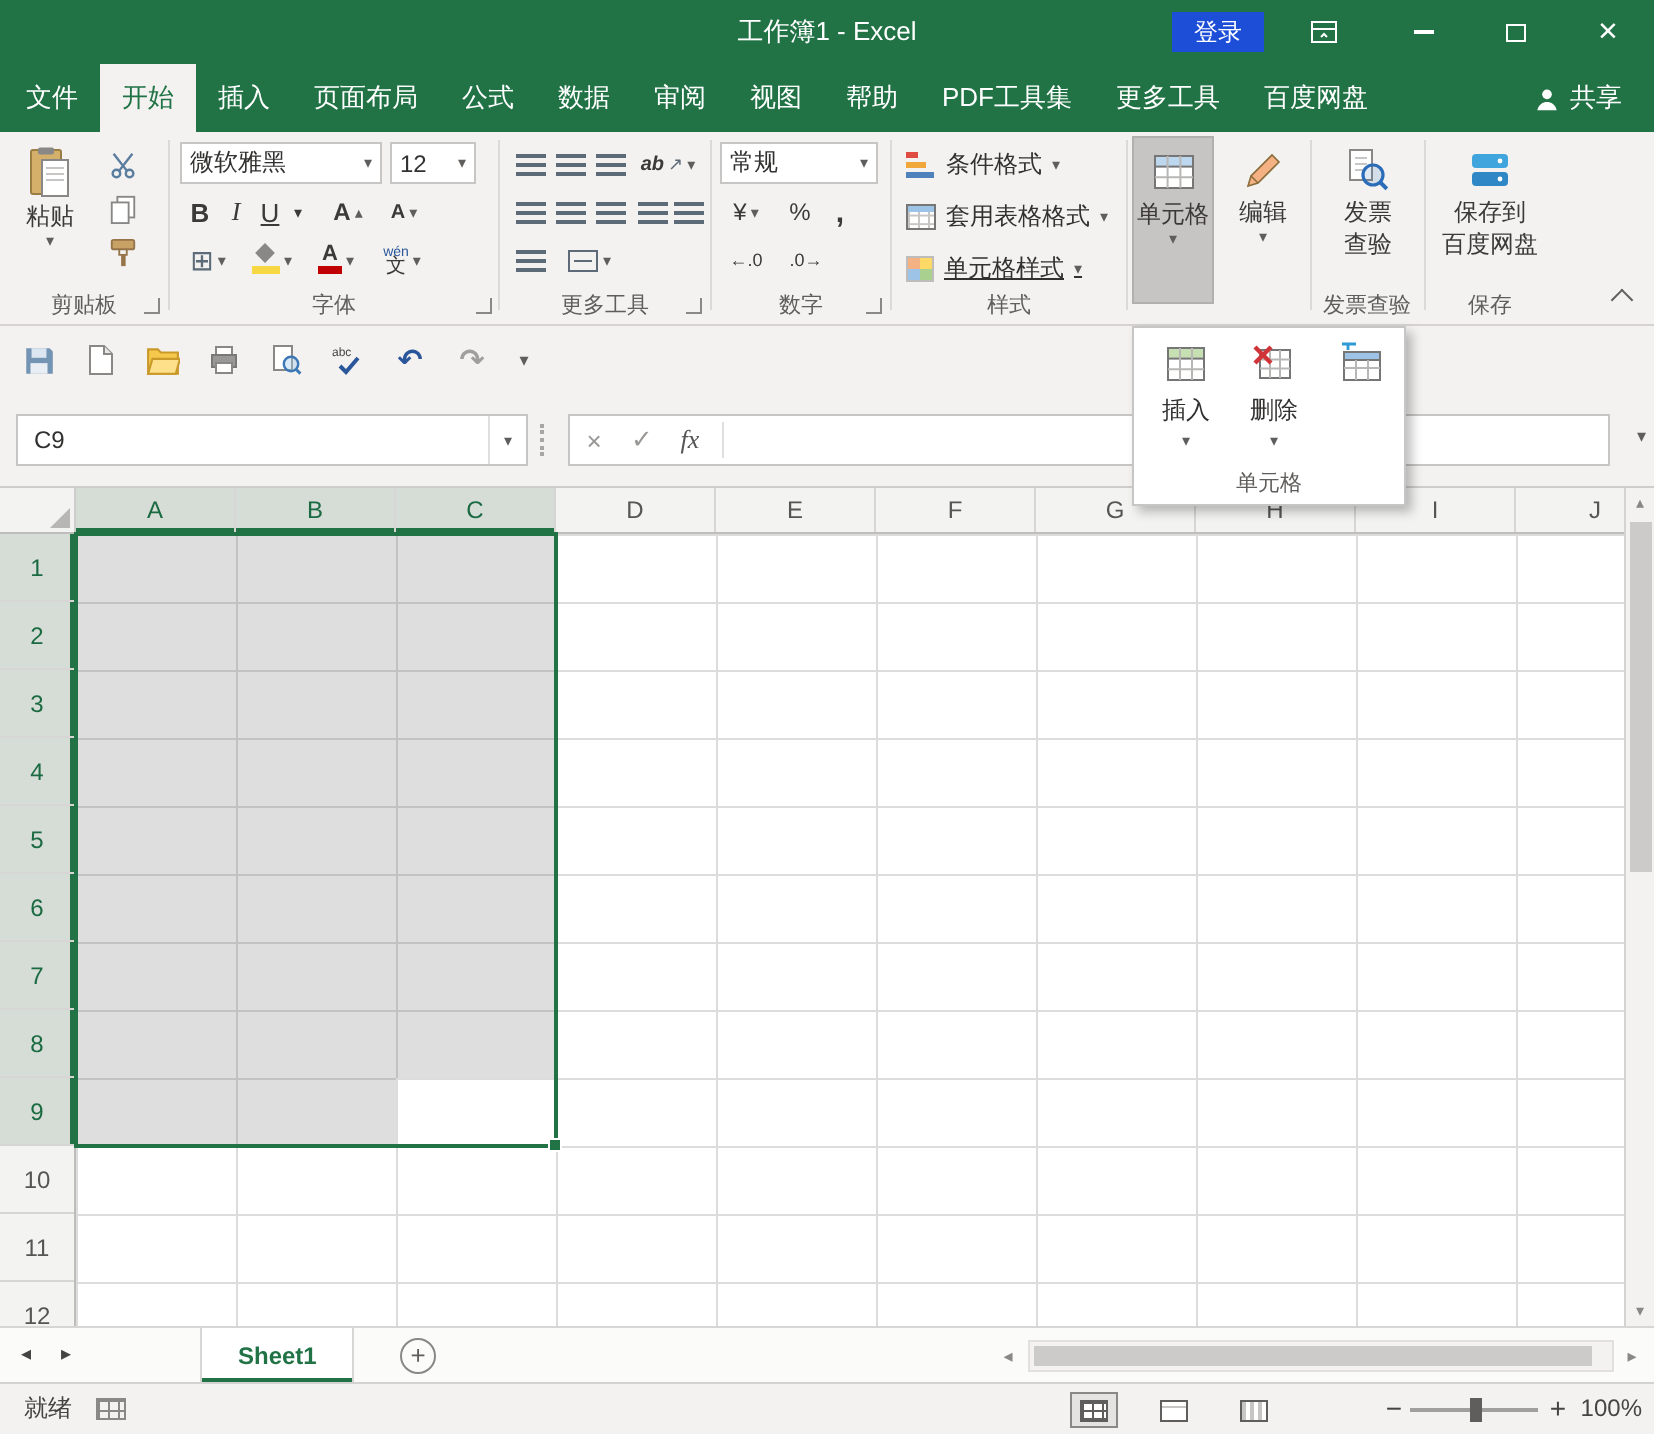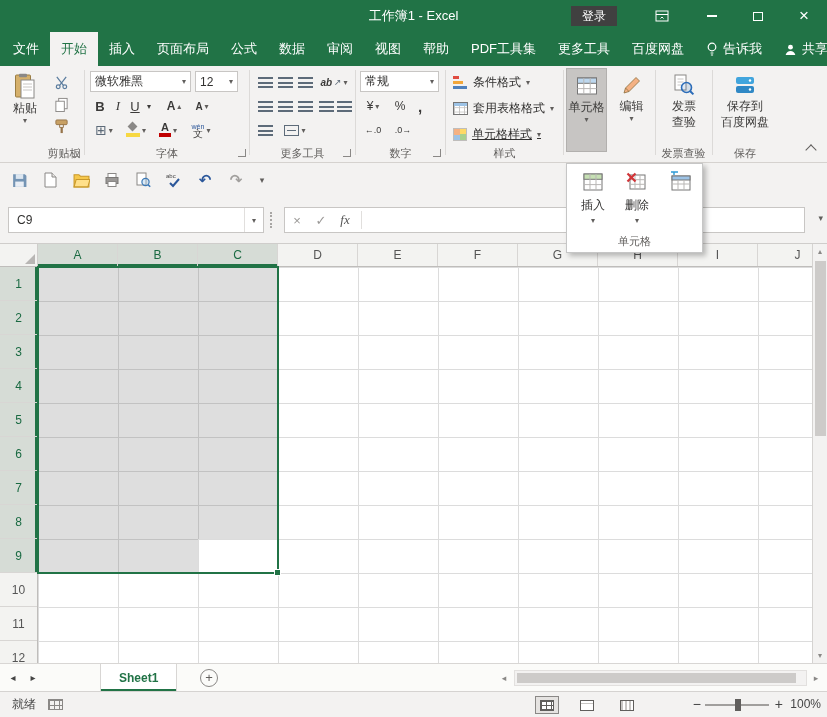--- a/index.html
+++ b/index.html
@@ -2,21 +2,21 @@
 <html><head>
 <meta charset="utf-8">
 <style>
 *{margin:0;padding:0;box-sizing:border-box;font-family:"Liberation Sans","DejaVu Sans",sans-serif;}
 html,body{width:827px;height:717px;overflow:hidden;background:#fff;}
 .app{position:absolute;inset:0;width:827px;height:717px;overflow:hidden;}
 
 
 .titlebar{position:absolute;left:0;top:0;right:0;height:32px;background:#217346;color:#fff;padding-left:36px;}
 .tb-title{position:absolute;left:0;right:0;top:0;line-height:32px;text-align:center;font-size:13px;}
-.tb-login{position:absolute;right:210px;top:6px;min-width:46px;height:20px;background:#404040;color:#fff;font-size:12px;display:flex;align-items:center;justify-content:center;padding:0 8px;}
+.tb-login{position:absolute;right:195px;top:6px;min-width:46px;height:20px;background:#1d4ed8;color:#fff;font-size:12px;display:flex;align-items:center;justify-content:center;padding:0 8px;}
 .tb-ctl{position:absolute;top:0;height:32px;width:34px;display:flex;align-items:center;justify-content:center;color:#fff;}
 .tb-ctl.ribopts{right:148px;}
 .tb-ctl.minb{right:98px;}
 .tb-ctl.maxb{right:52px;}
 .tb-ctl.closeb{right:6px;font-size:17px;}
 .minbar{width:10px;height:2px;background:#fff;}
 .maxbox{width:10px;height:9px;border:1px solid #fff;}
 
 
 .tabrow{position:absolute;top:32px;left:0;right:0;height:34px;background:#217346;display:flex;align-items:stretch;color:#fff;font-size:13px;padding-left:2px;}
@@ -170,29 +170,20 @@
         <span>×</span>
       </div>
   </div>
 
   <div class="tabrow">
     <div class="rtab">文件</div>
     <div style="display:contents">
       
     <div class="rtab active">开始</div><div class="rtab">插入</div><div class="rtab">页面布局</div><div class="rtab">公式</div><div class="rtab">数据</div><div class="rtab">审阅</div><div class="rtab">视图</div><div class="rtab">帮助</div><div class="rtab">PDF工具集</div><div class="rtab">更多工具</div><div class="rtab">百度网盘</div></div>
     <div class="spring"></div>
-    <div class="rtab">
-      <span>
-        <svg width="12" height="15" viewBox="0 0 12 15">
-            <circle cx="6" cy="5" r="3.8" fill="none" stroke="#fff" stroke-width="1.2"></circle>
-            <path d="M4.6 11h2.8M4.9 13h2.2" stroke="#fff" stroke-width="1.2" fill="none"></path>
-          </svg>
-      </span>
-      <span>告诉我</span>
-    </div>
     <div class="rtab" style="padding-right:16px;">
       <span>
         <svg width="13" height="13" viewBox="0 0 14 14">
             <circle cx="7" cy="4.5" r="2.6" fill="#fff"></circle>
             <path d="M1.8 13c.6-3 3-4.4 5.2-4.4s4.6 1.4 5.2 4.4z" fill="#fff"></path>
           </svg>
       </span>
       <span>共享</span>
     </div>
   </div>
@@ -230,21 +221,21 @@
     </div>
     <div class="sbtn" style="left:50px;top:50px;width:22px;">
       <span>
           <svg width="15" height="15" viewBox="0 0 16 16">
             <rect x="2" y="1" width="12" height="5" rx="1" fill="#c8a165" stroke="#96744a"></rect>
             <path d="M6 6v3h4V6" fill="none" stroke="#96744a"></path>
             <rect x="7" y="9" width="2.4" height="6" fill="#96744a"></rect>
           </svg>
         </span>
     </div>
-    <div class="glabel" style="left:0;width:84px;margin-left:22px;">剪贴板</div>
+    <div class="glabel" style="left:0;width:84px;">剪贴板</div>
     <div class="launcher" style="left:72px;"></div>
     <div class="vsep" style="left:84px;"></div>
 
     <div class="combo" style="left:90px;top:5px;width:101px;text-align:center;">
       <span>微软雅黑</span>
       <span class="dd">▾</span>
     </div>
     <div class="combo" style="left:195px;top:5px;width:43px;">
       <span>12</span>
       <span class="dd">▾</span>

